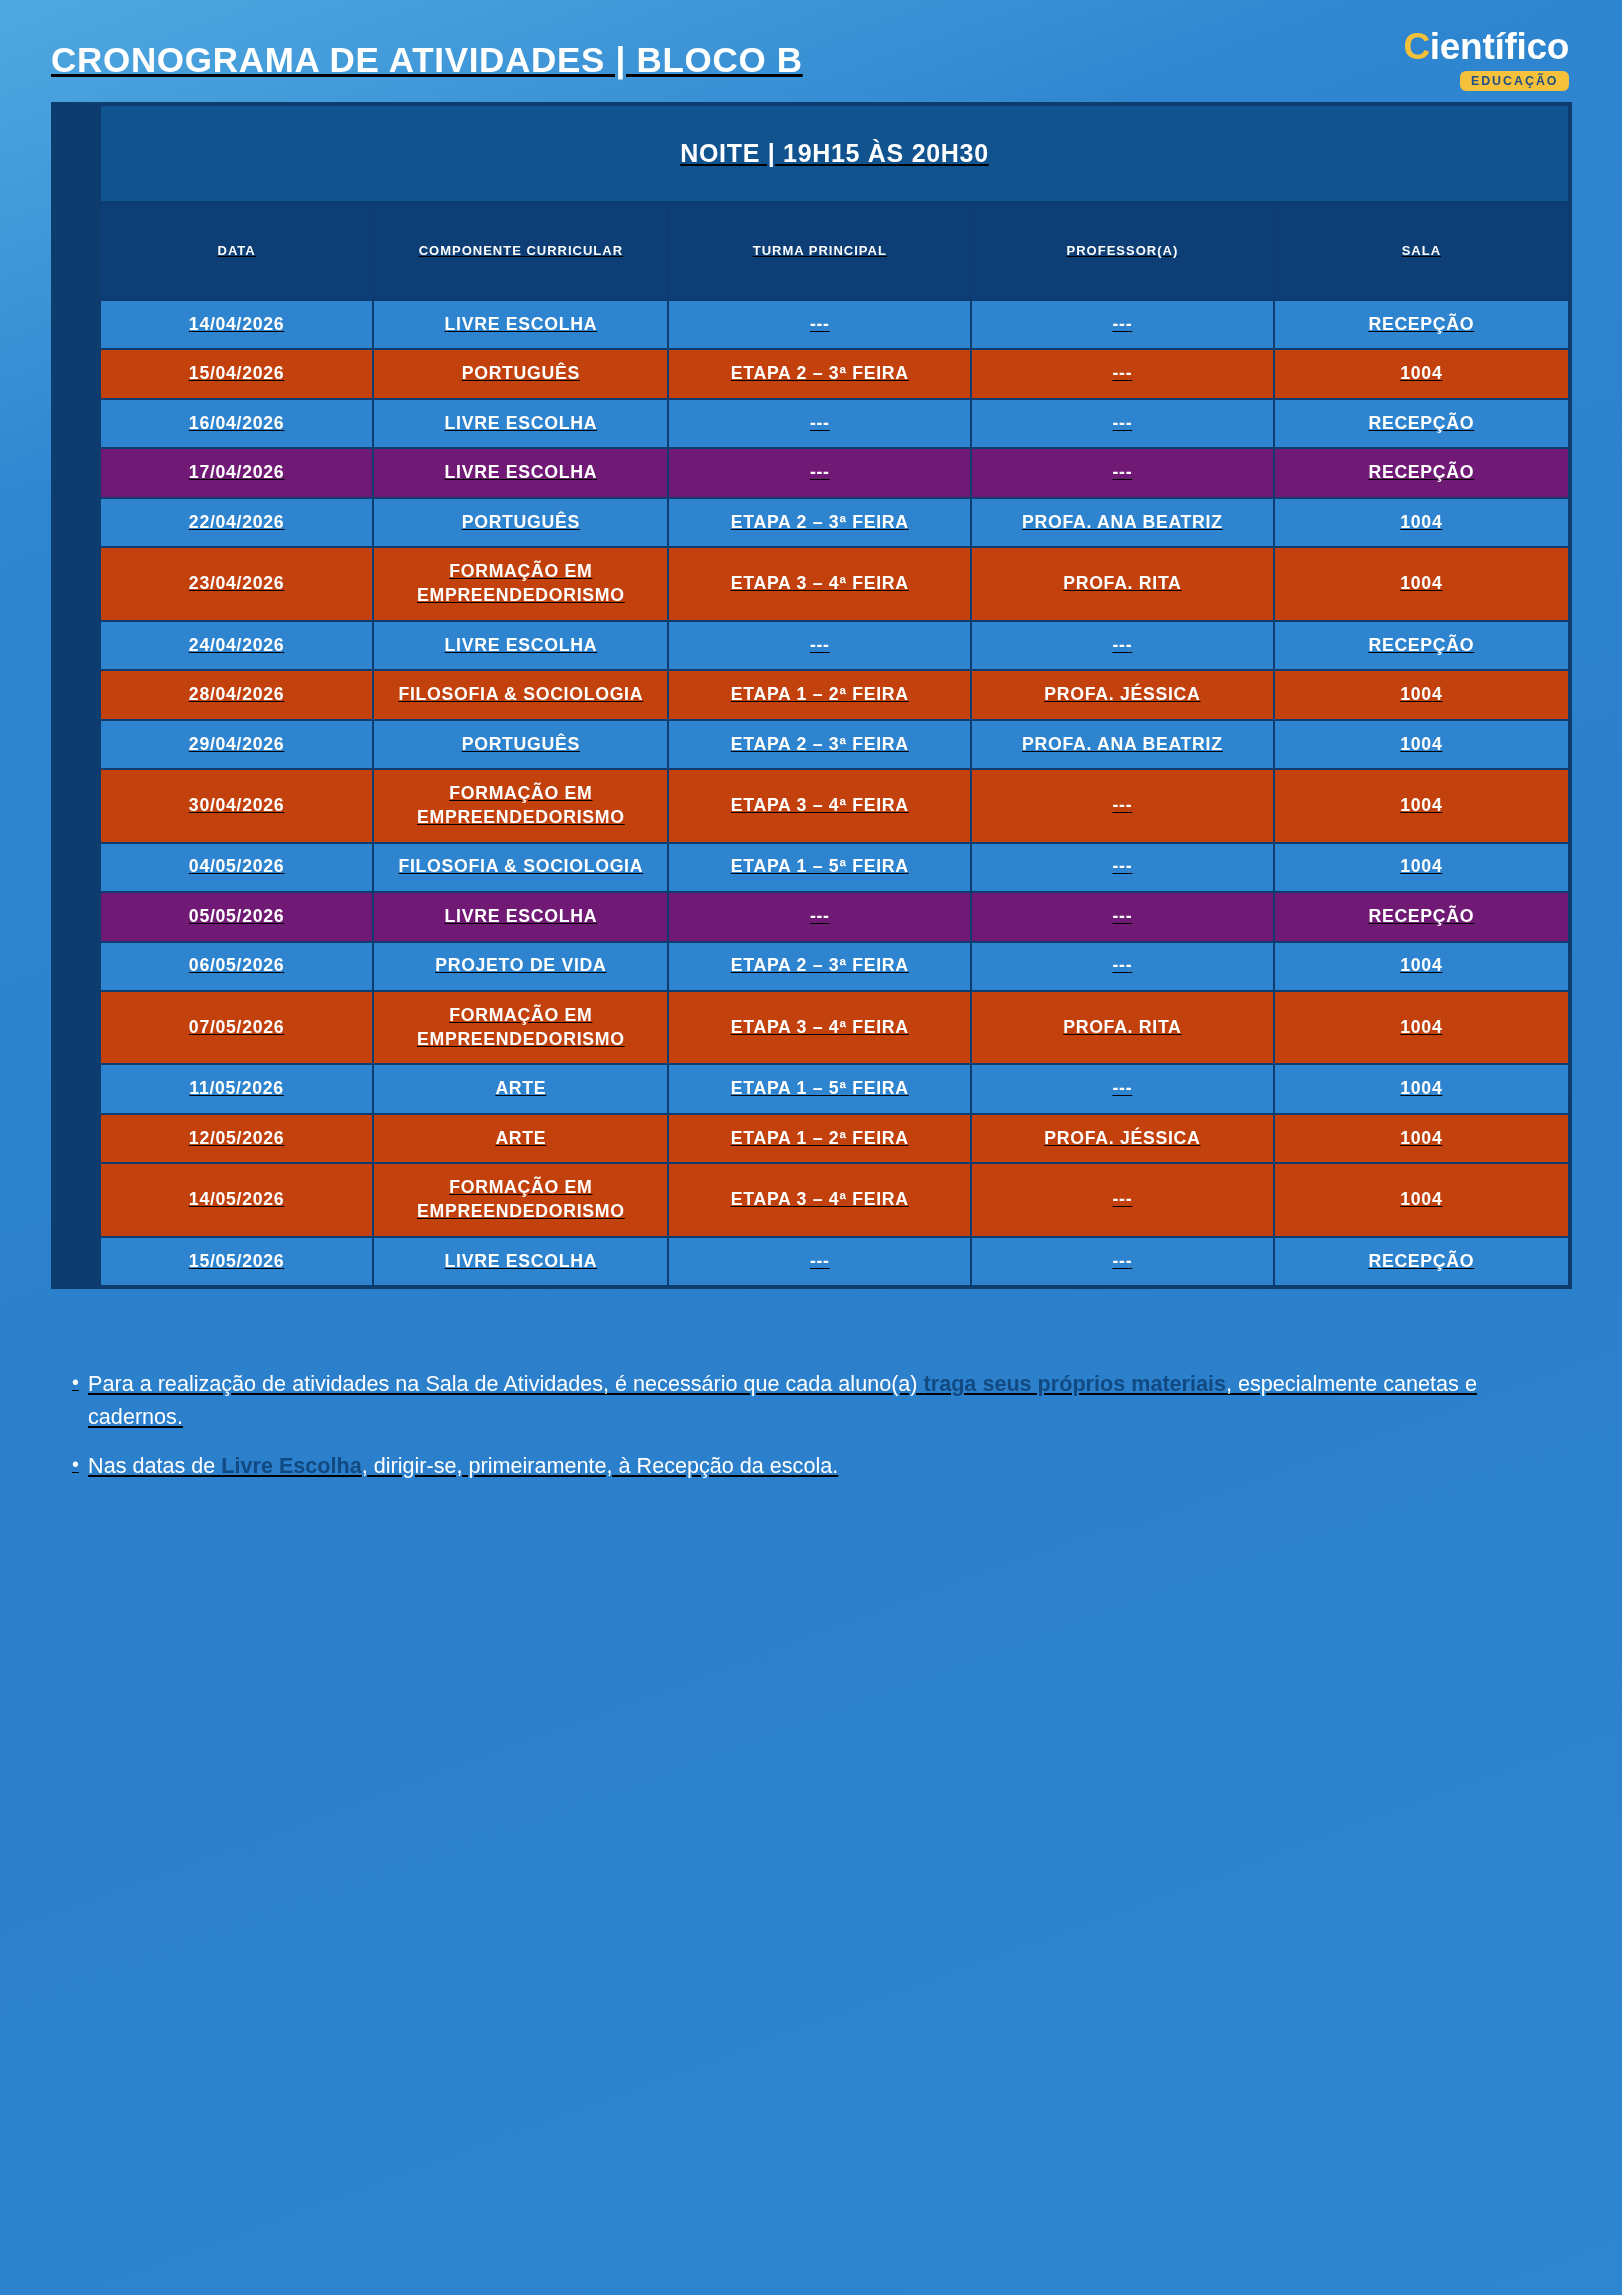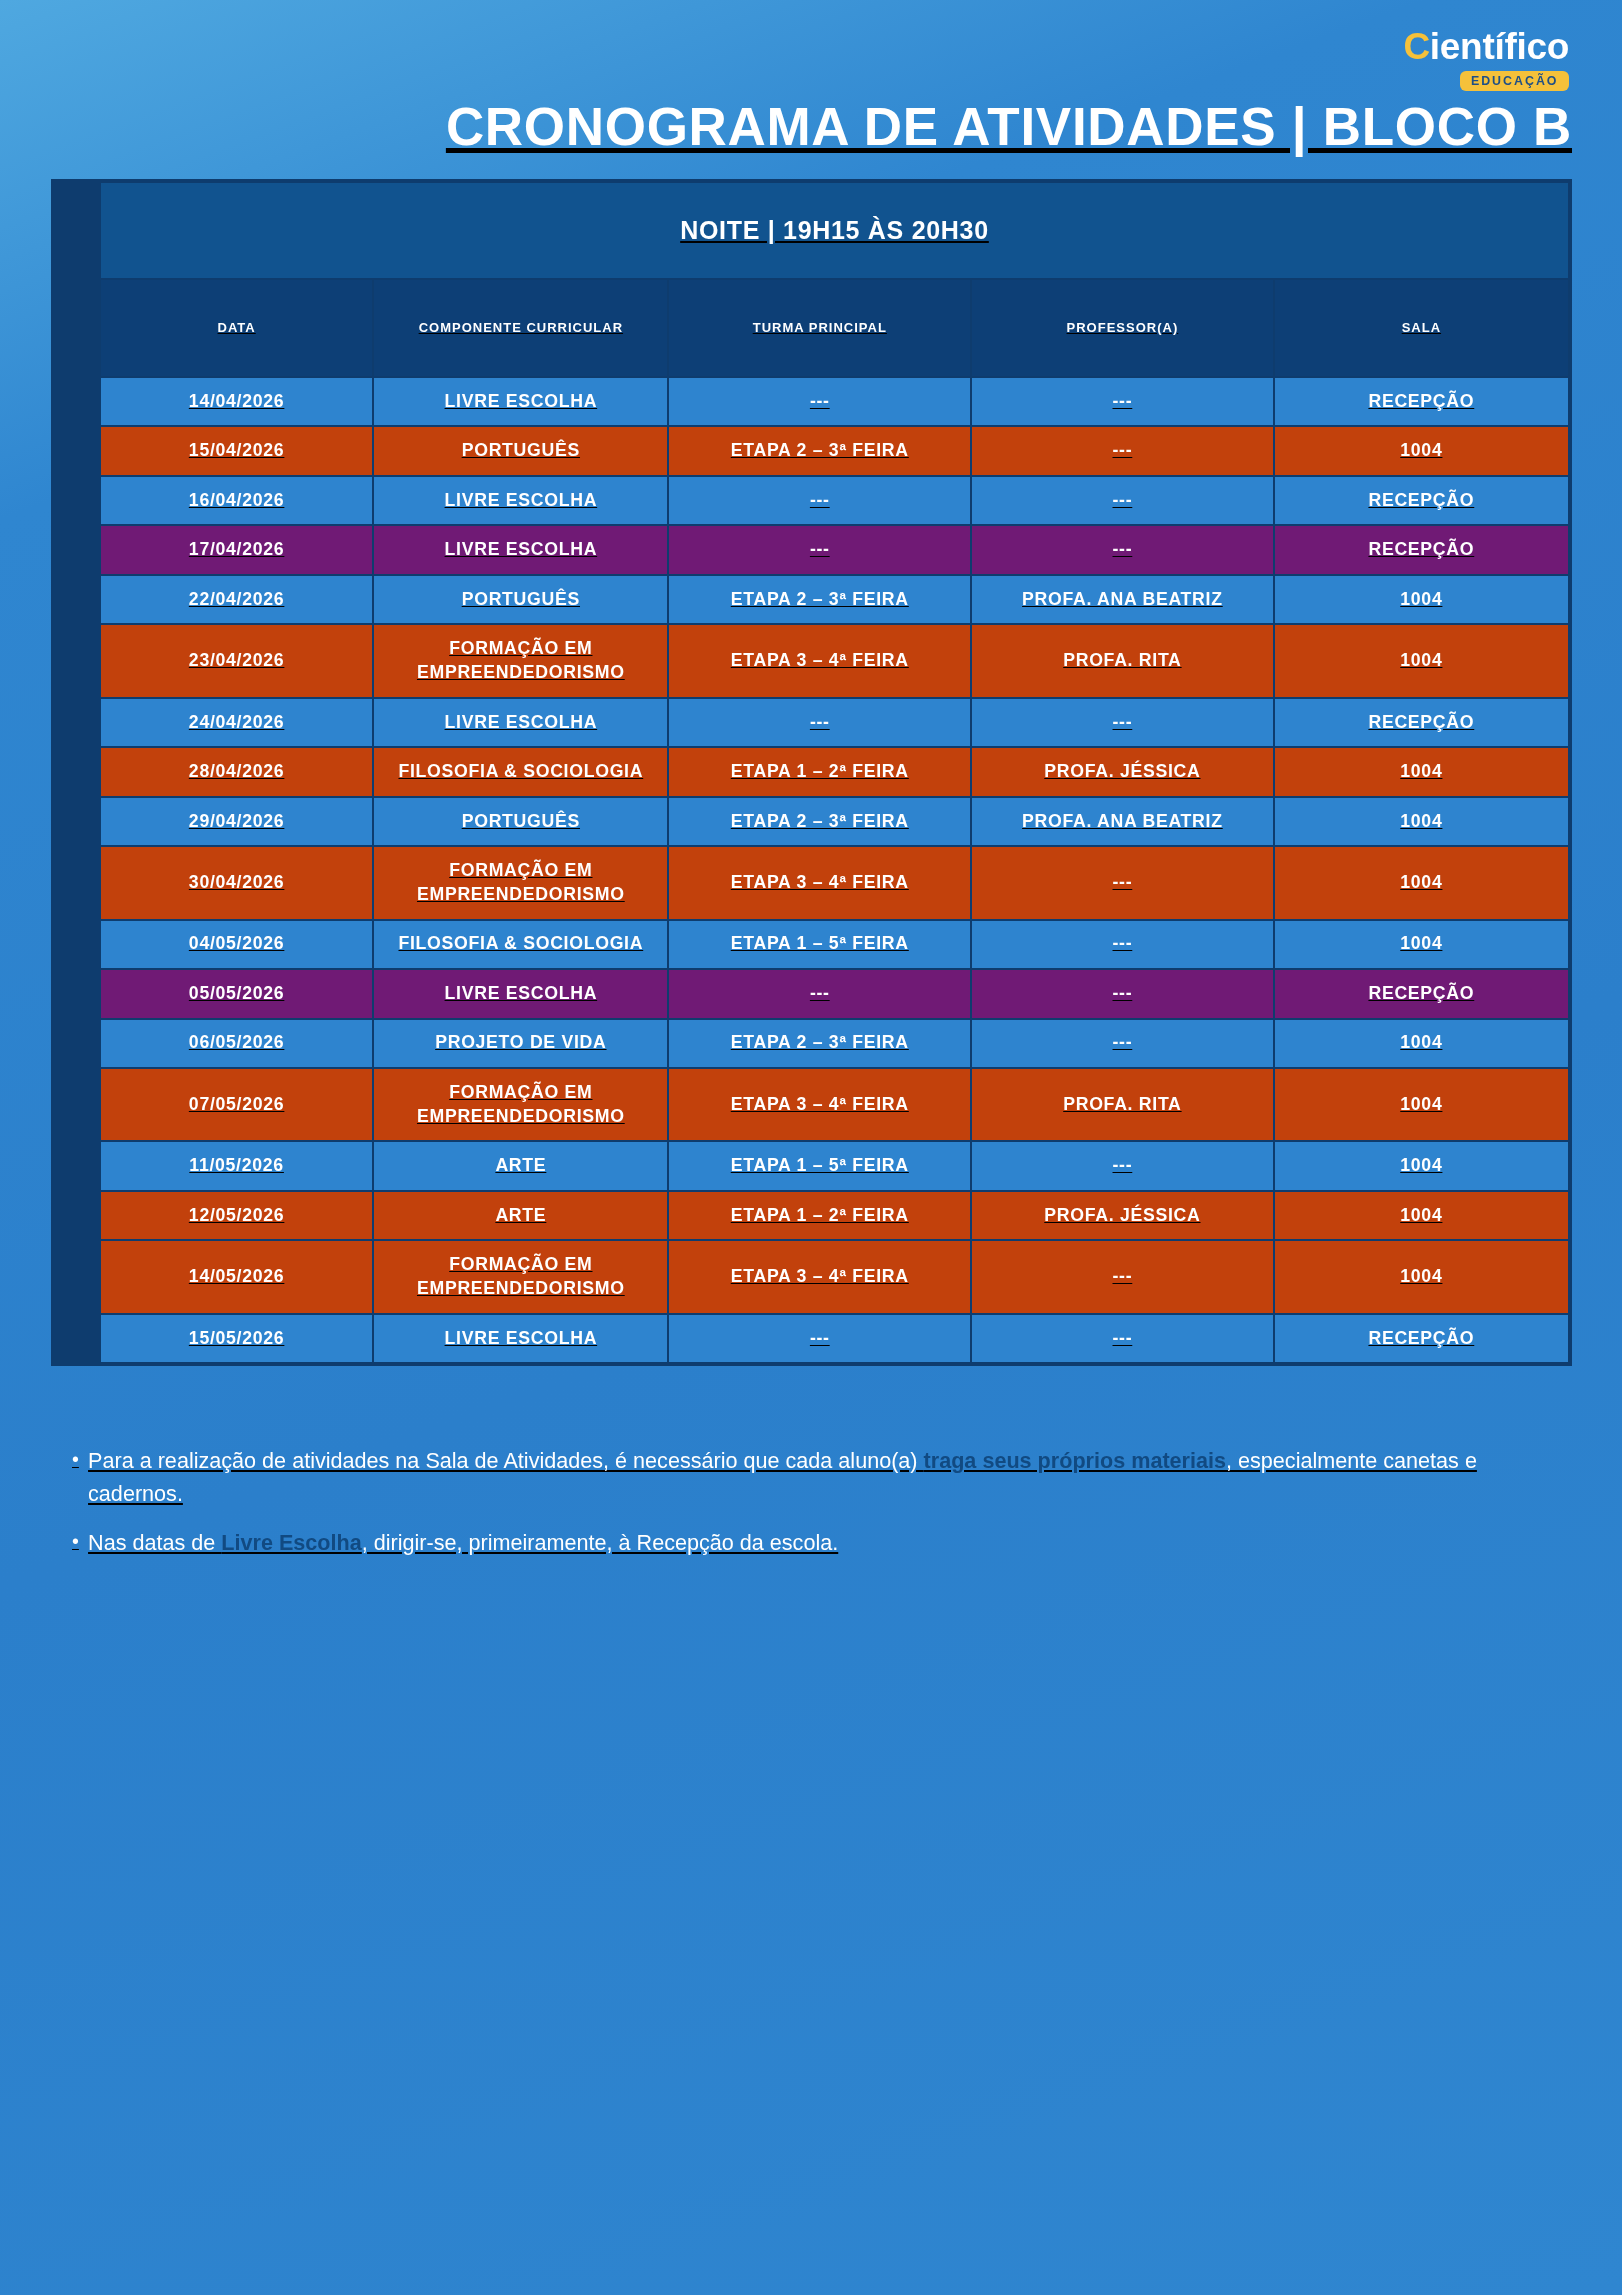--- a/index.html
+++ b/index.html
@@ -44,26 +44,26 @@
     color: #1e4f86;
     font-size: 12.4px;
     font-weight: 700;
     letter-spacing: 2px;
     padding: 3.3px 10.5px 2.6px 10.5px;
     border-radius: 6px;
   }
 
   
   .main-title {
-    text-align: right;
-    color: #ffffff;
-    font-size: 53px;
+    text-align: left;
+    color: #ffffff;
+    font-size: 35px;
     font-weight: 700;
     letter-spacing: 0.7px;
-    padding-top: 96px;
+    padding-top: 40px;
     padding-bottom: 22px;
   }
 
   
   .table-wrap {
     border: 2.6px solid #0e3c6e;
     background: #0e3c6e;
     padding-left: 46px;
   }
   table {

